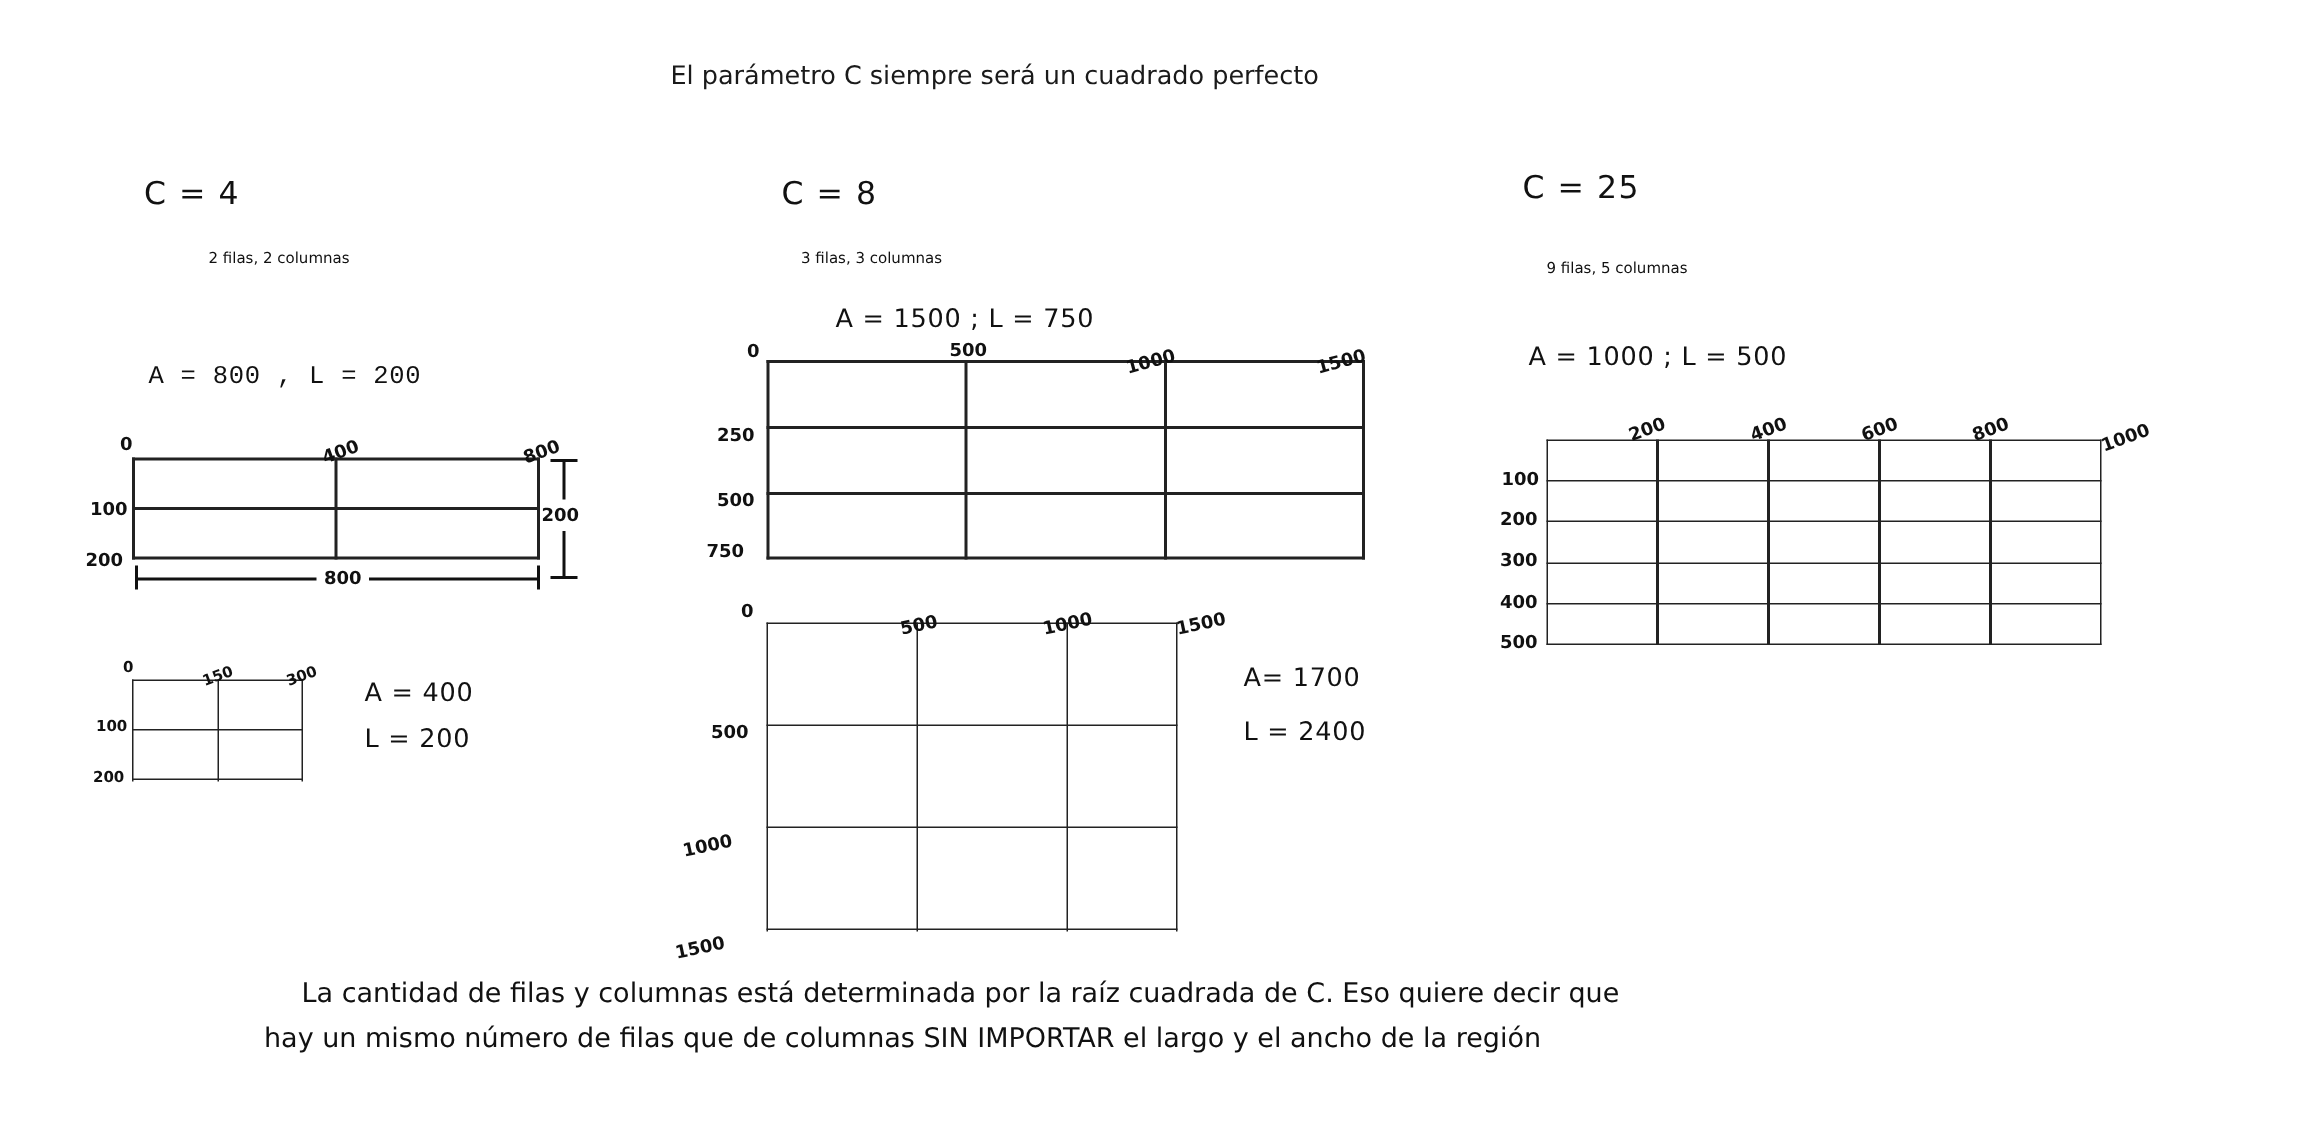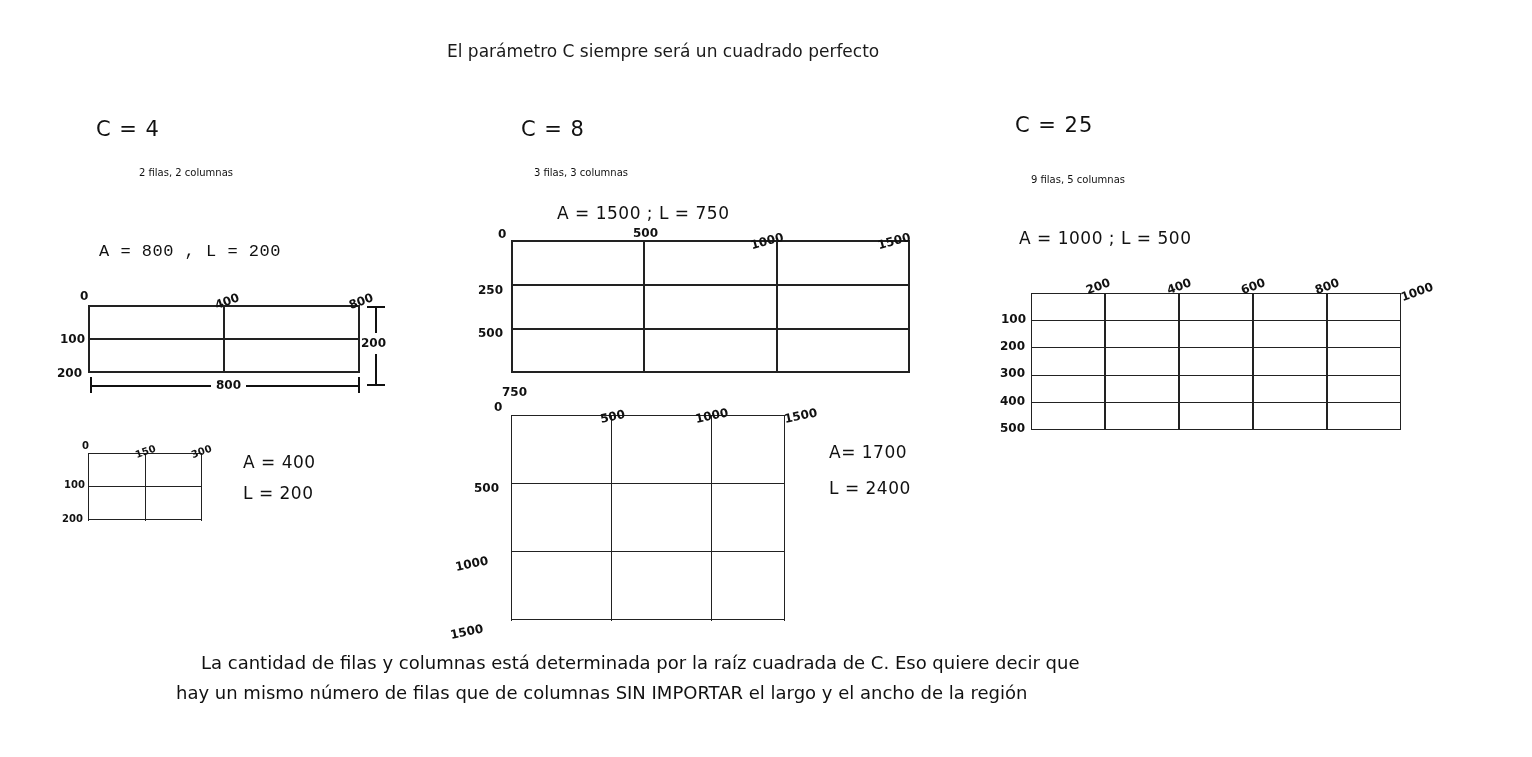--- a/index.html
+++ b/index.html
@@ -130,21 +130,21 @@
   <div class="gline" style="left:132px; top:0; width:2px; height:133px;"></div>
   <div class="gline" style="left:265px; top:0; width:2px; height:133px;"></div>
   <div class="gline" style="left:397px; top:0; width:2px; height:133px;"></div>
 </div>
 <div class="abs txt tick" style="left:498px; top:227px;">0</div>
 <div class="abs txt tick" style="left:633px; top:226px;">500</div>
 <div class="abs txt tick rot r-15" style="left:753px; top:238px;">1000</div>
 <div class="abs txt tick rot r-15" style="left:880px; top:238px;">1500</div>
 <div class="abs txt tick" style="left:478px; top:283px;">250</div>
 <div class="abs txt tick" style="left:478px; top:326px;">500</div>
-<div class="abs txt tick" style="left:502px; top:360px;margin-top:25px;">750</div>
+<div class="abs txt tick" style="left:471px; top:360px;">750</div>
 
 <div class="grid" style="left:511px; top:415px; width:274px; height:206px;">
   <div class="gline" style="left:0; top:0; width:274px; height:1px;"></div>
   <div class="gline" style="left:0; top:68px; width:274px; height:1px;"></div>
   <div class="gline" style="left:0; top:136px; width:274px; height:1px;"></div>
   <div class="gline" style="left:0; top:204px; width:274px; height:1px;"></div>
   <div class="gline" style="left:0; top:0; width:1px; height:206px;"></div>
   <div class="gline" style="left:100px; top:0; width:1px; height:206px;"></div>
   <div class="gline" style="left:200px; top:0; width:1px; height:206px;"></div>
   <div class="gline" style="left:273px; top:0; width:1px; height:206px;"></div>

